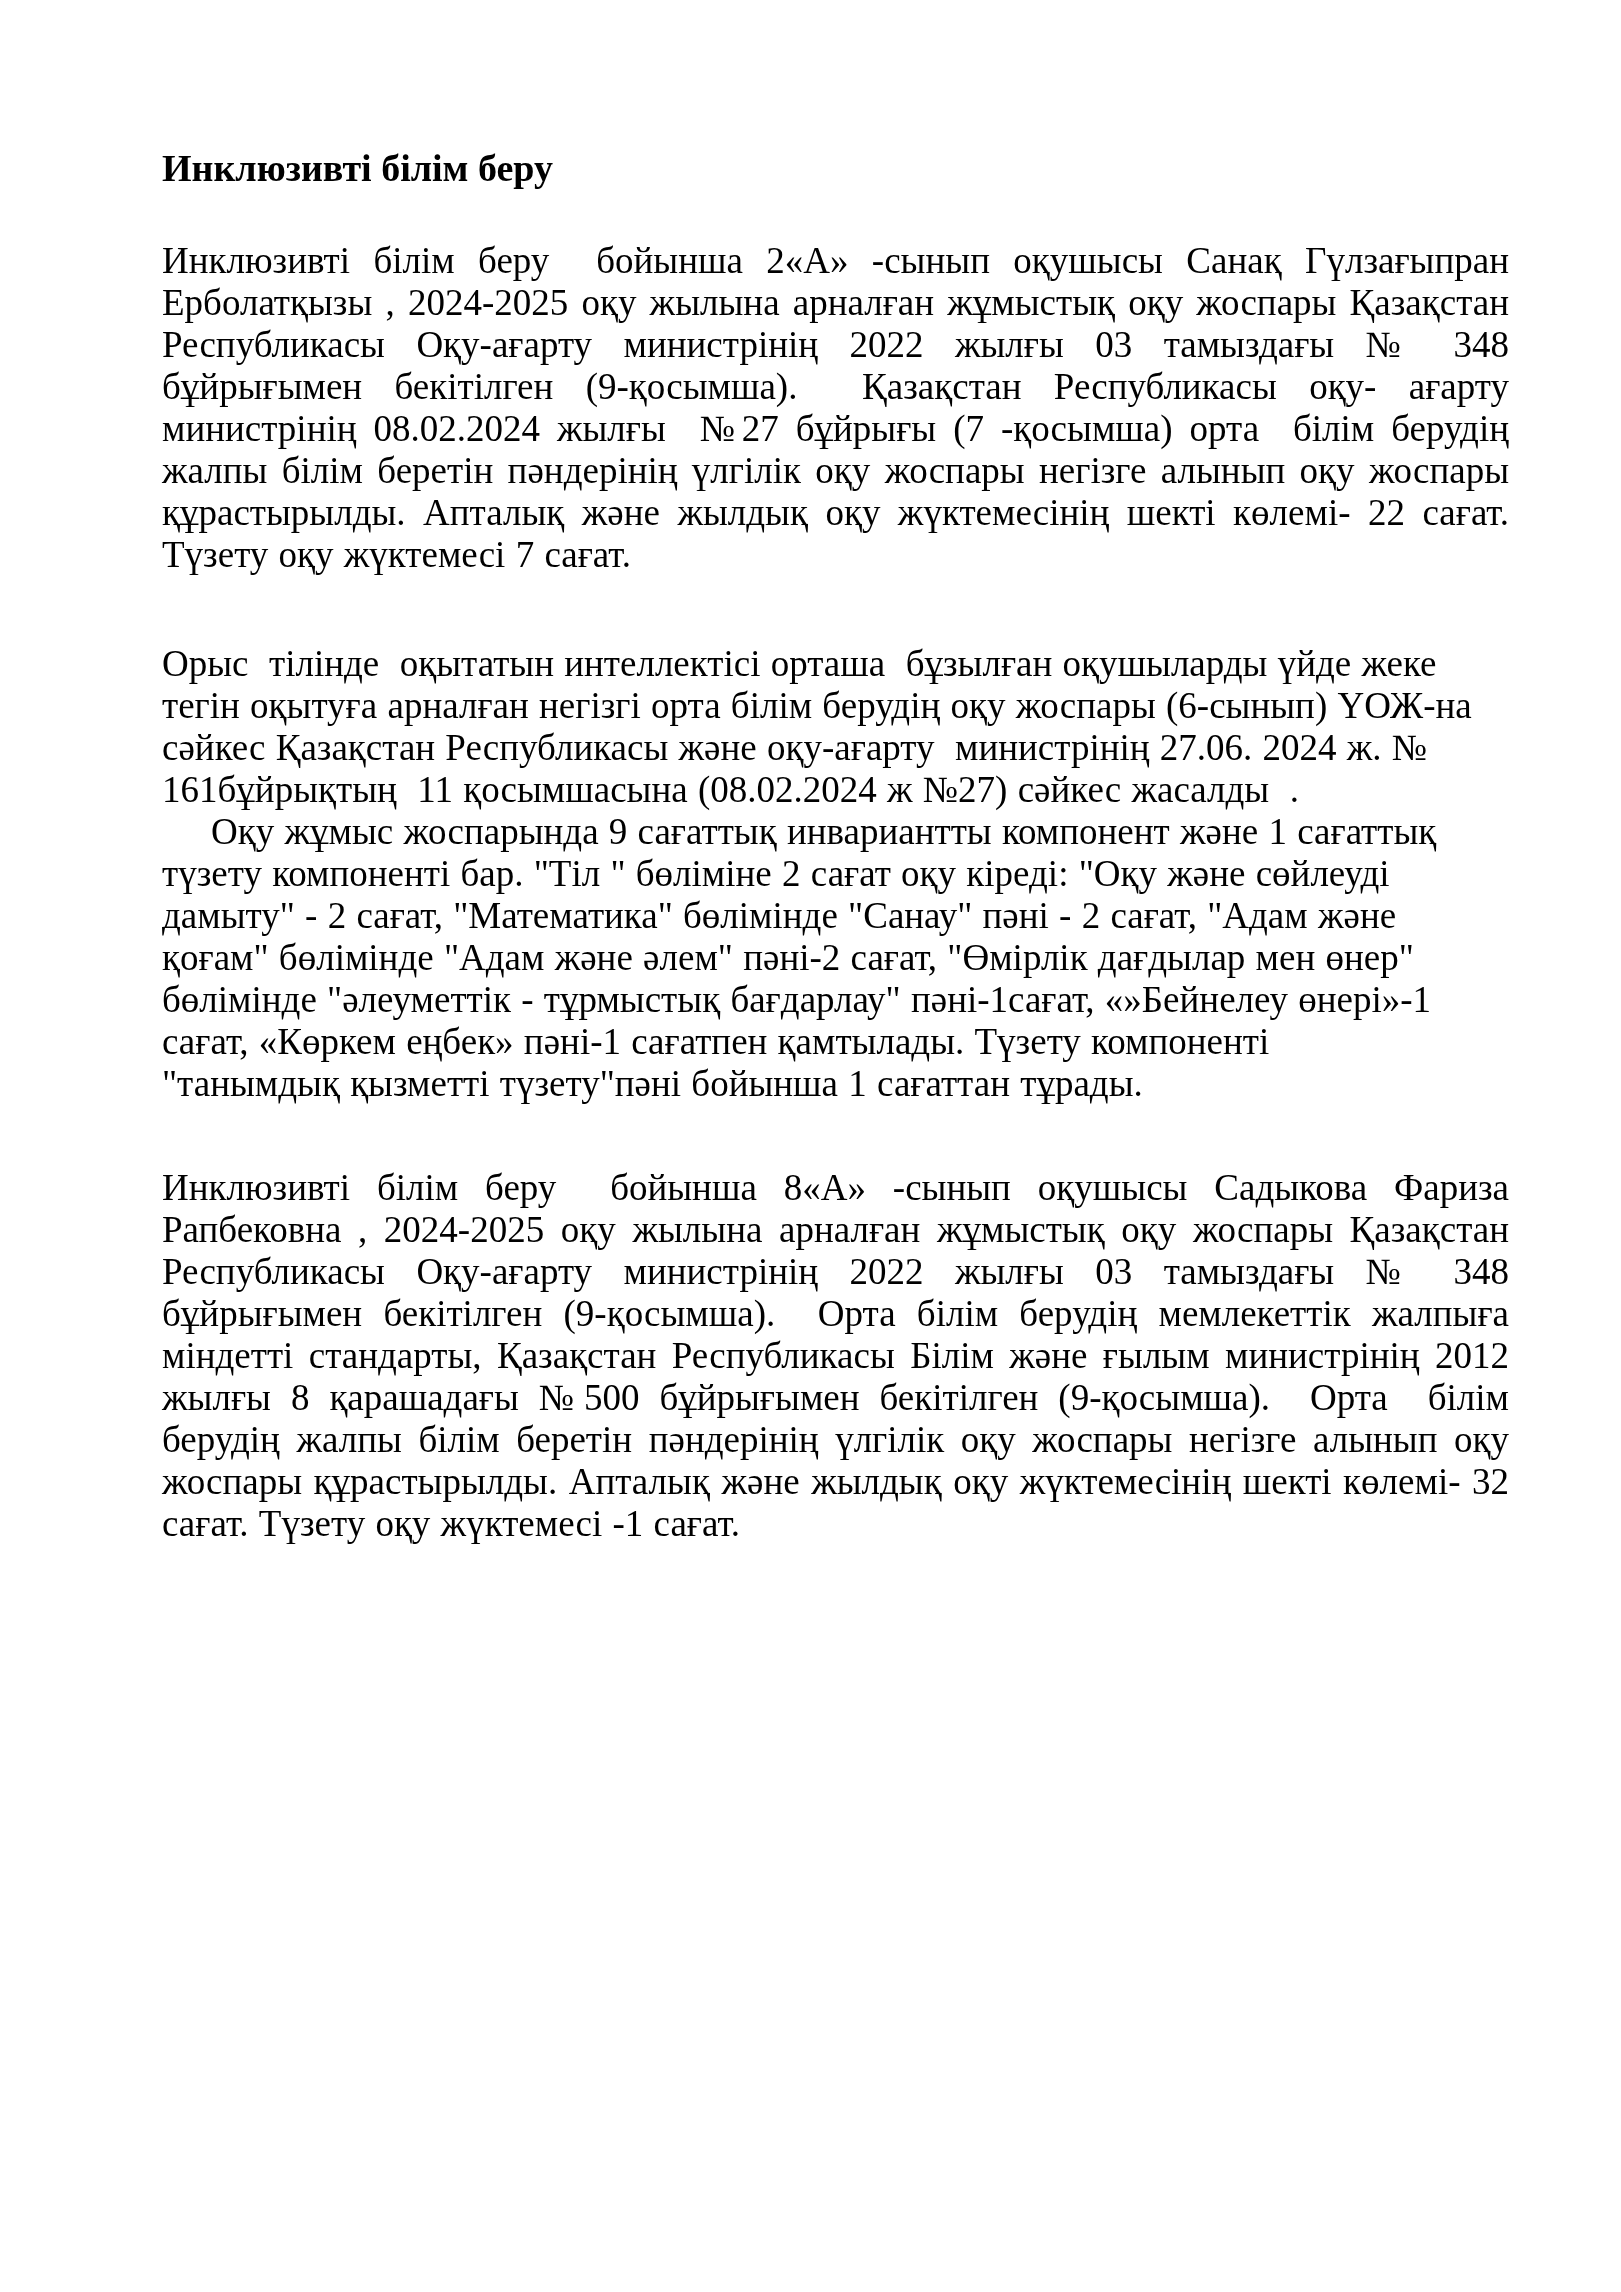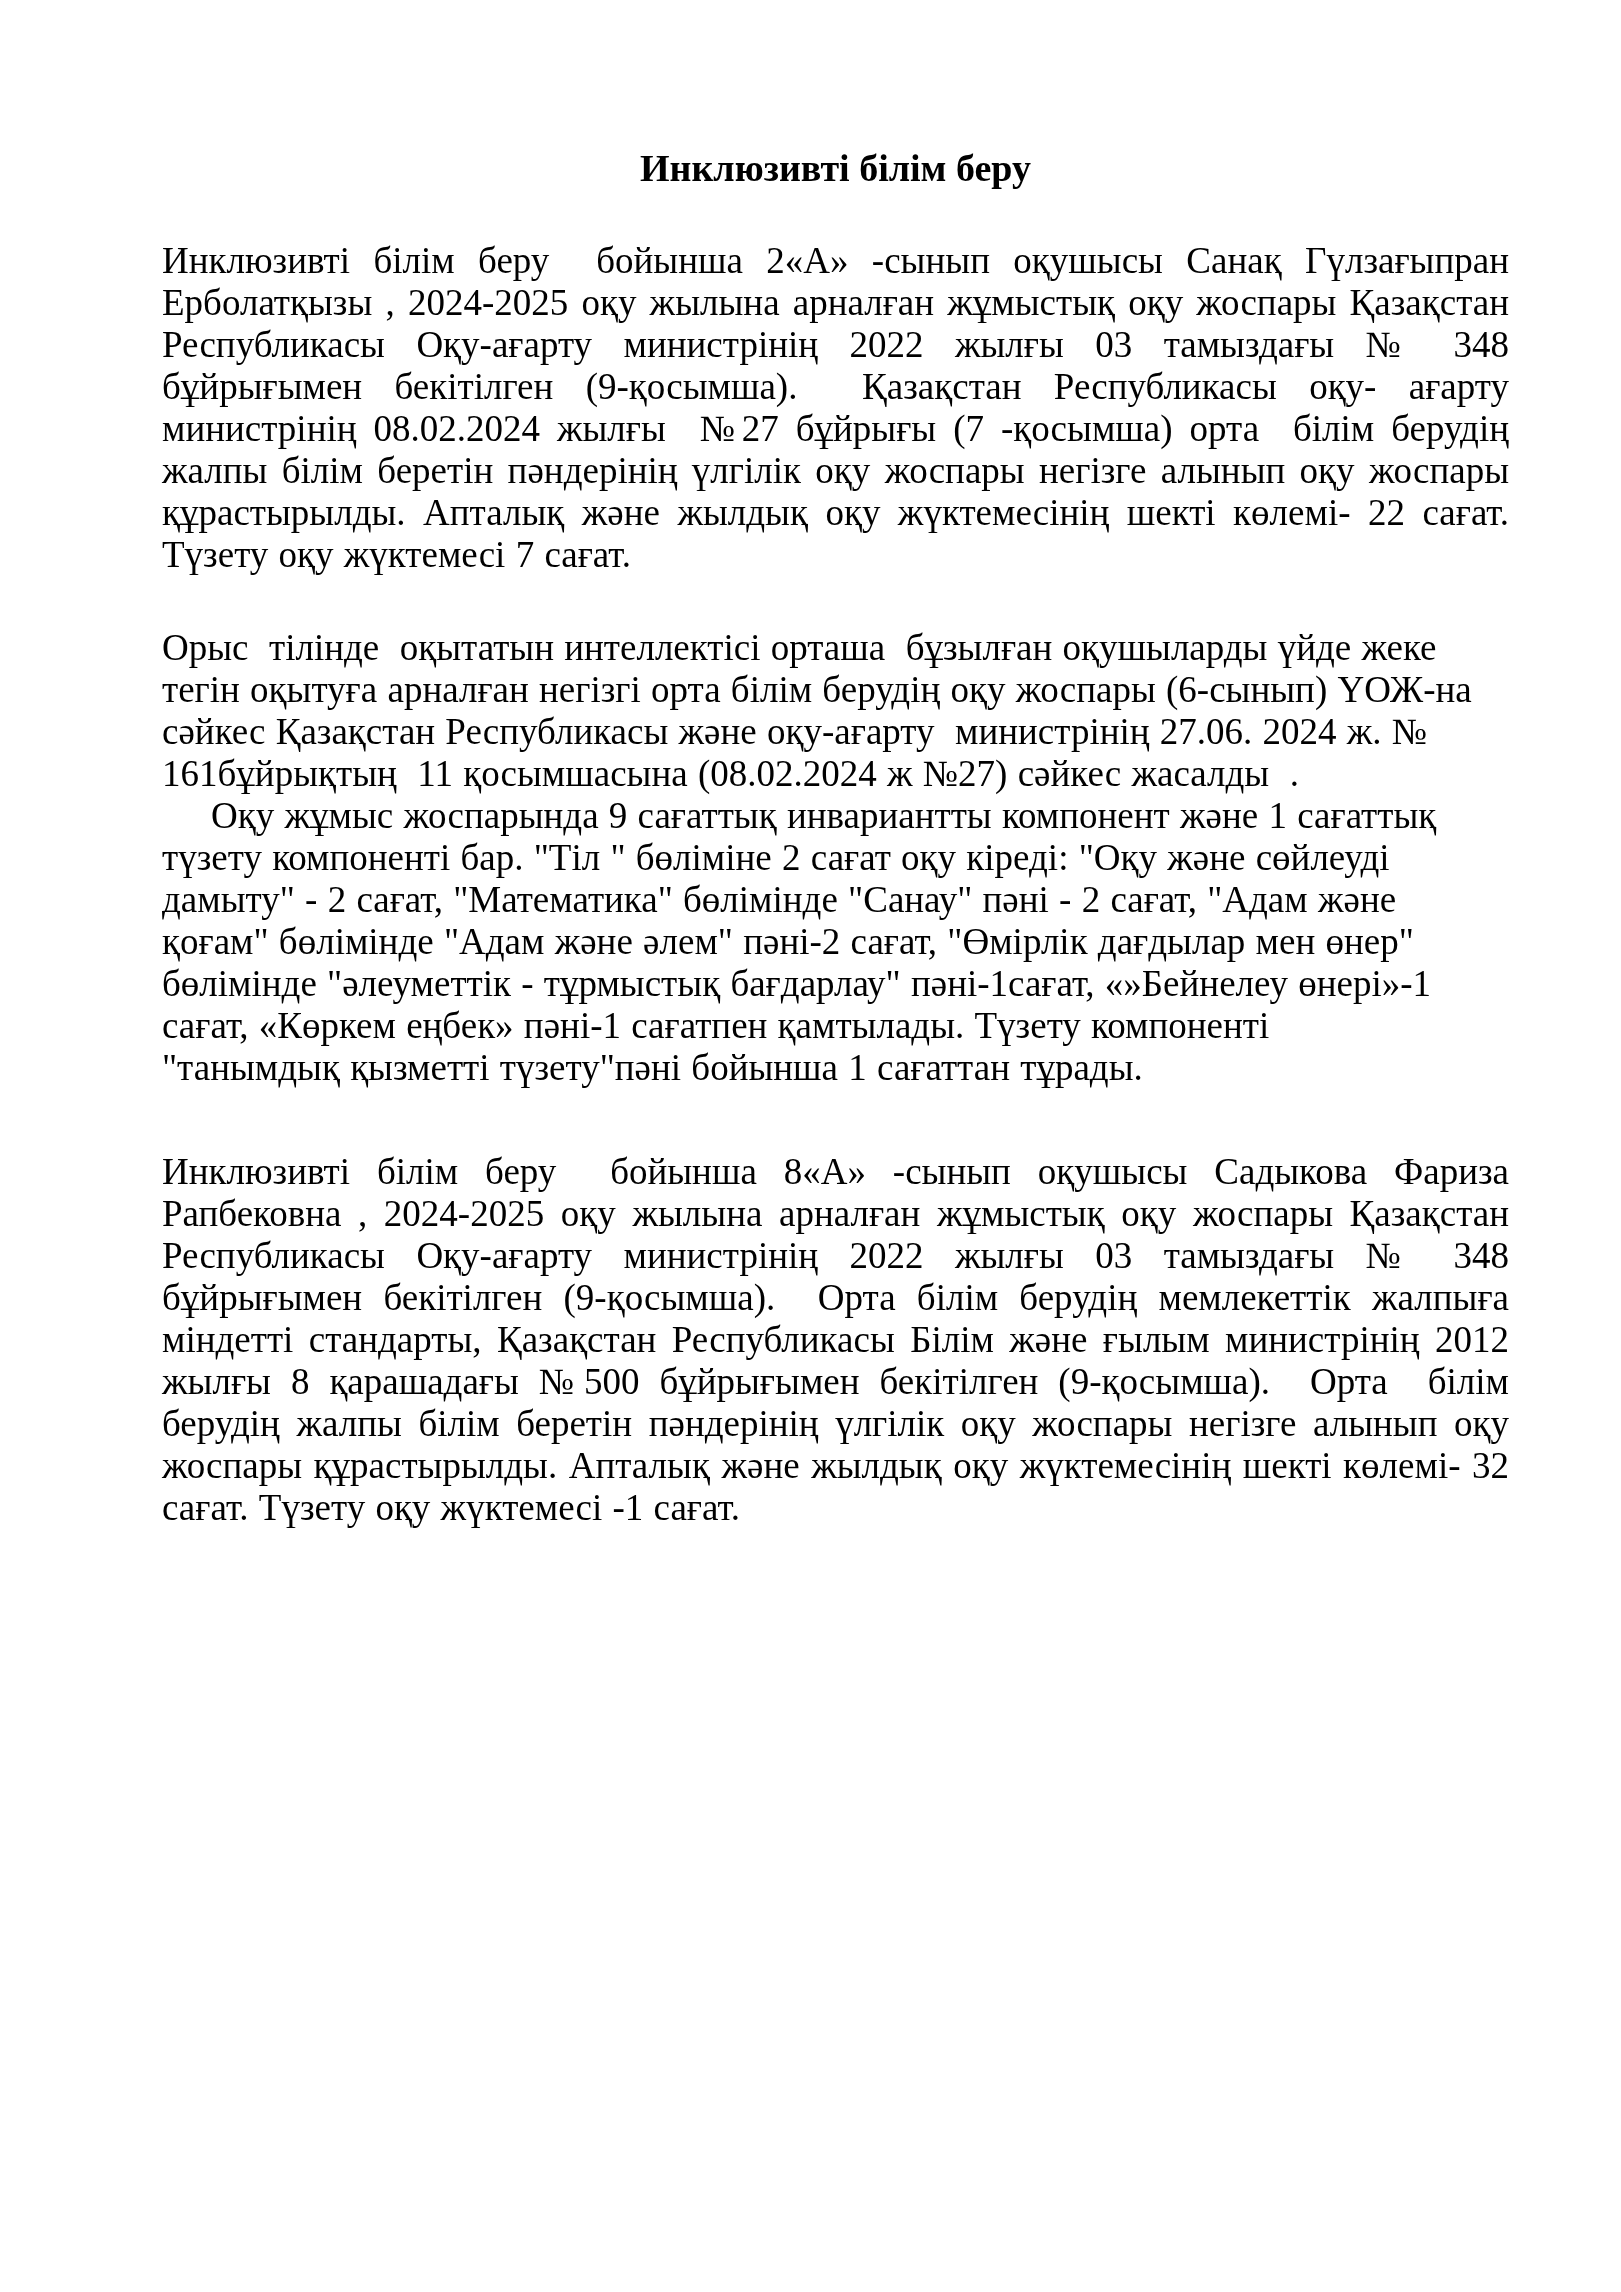--- a/index.html
+++ b/index.html
@@ -19,38 +19,37 @@
     padding: 147px 112px 0 162px;
     background: #ffffff;
     color: #000000;
     font-family: "Liberation Serif", "DejaVu Serif", serif;
     font-size: 37px;
     line-height: 42px;
   }
   .doc-title {
     font-size: 38px;
     font-weight: bold;
-    text-align: center;
     line-height: 42px;
     margin: 0 0 51px 0;
     white-space: pre-wrap;
   }
   .para {
     margin: 0;
     white-space: pre-wrap;
     word-spacing: 1px;
   }
   .para.justify {
     text-align: justify;
   }
   .para.left {
     text-align: left;
   }
   .para.gap-top {
-    margin-top: 51px;
+    margin-top: 67px;
   }
   .para.gap-top-large {
     margin-top: 62px;
   }
   .para.first-line-indent {
     text-indent: 49px;
   }
 </style>
 </head>
 <body>

